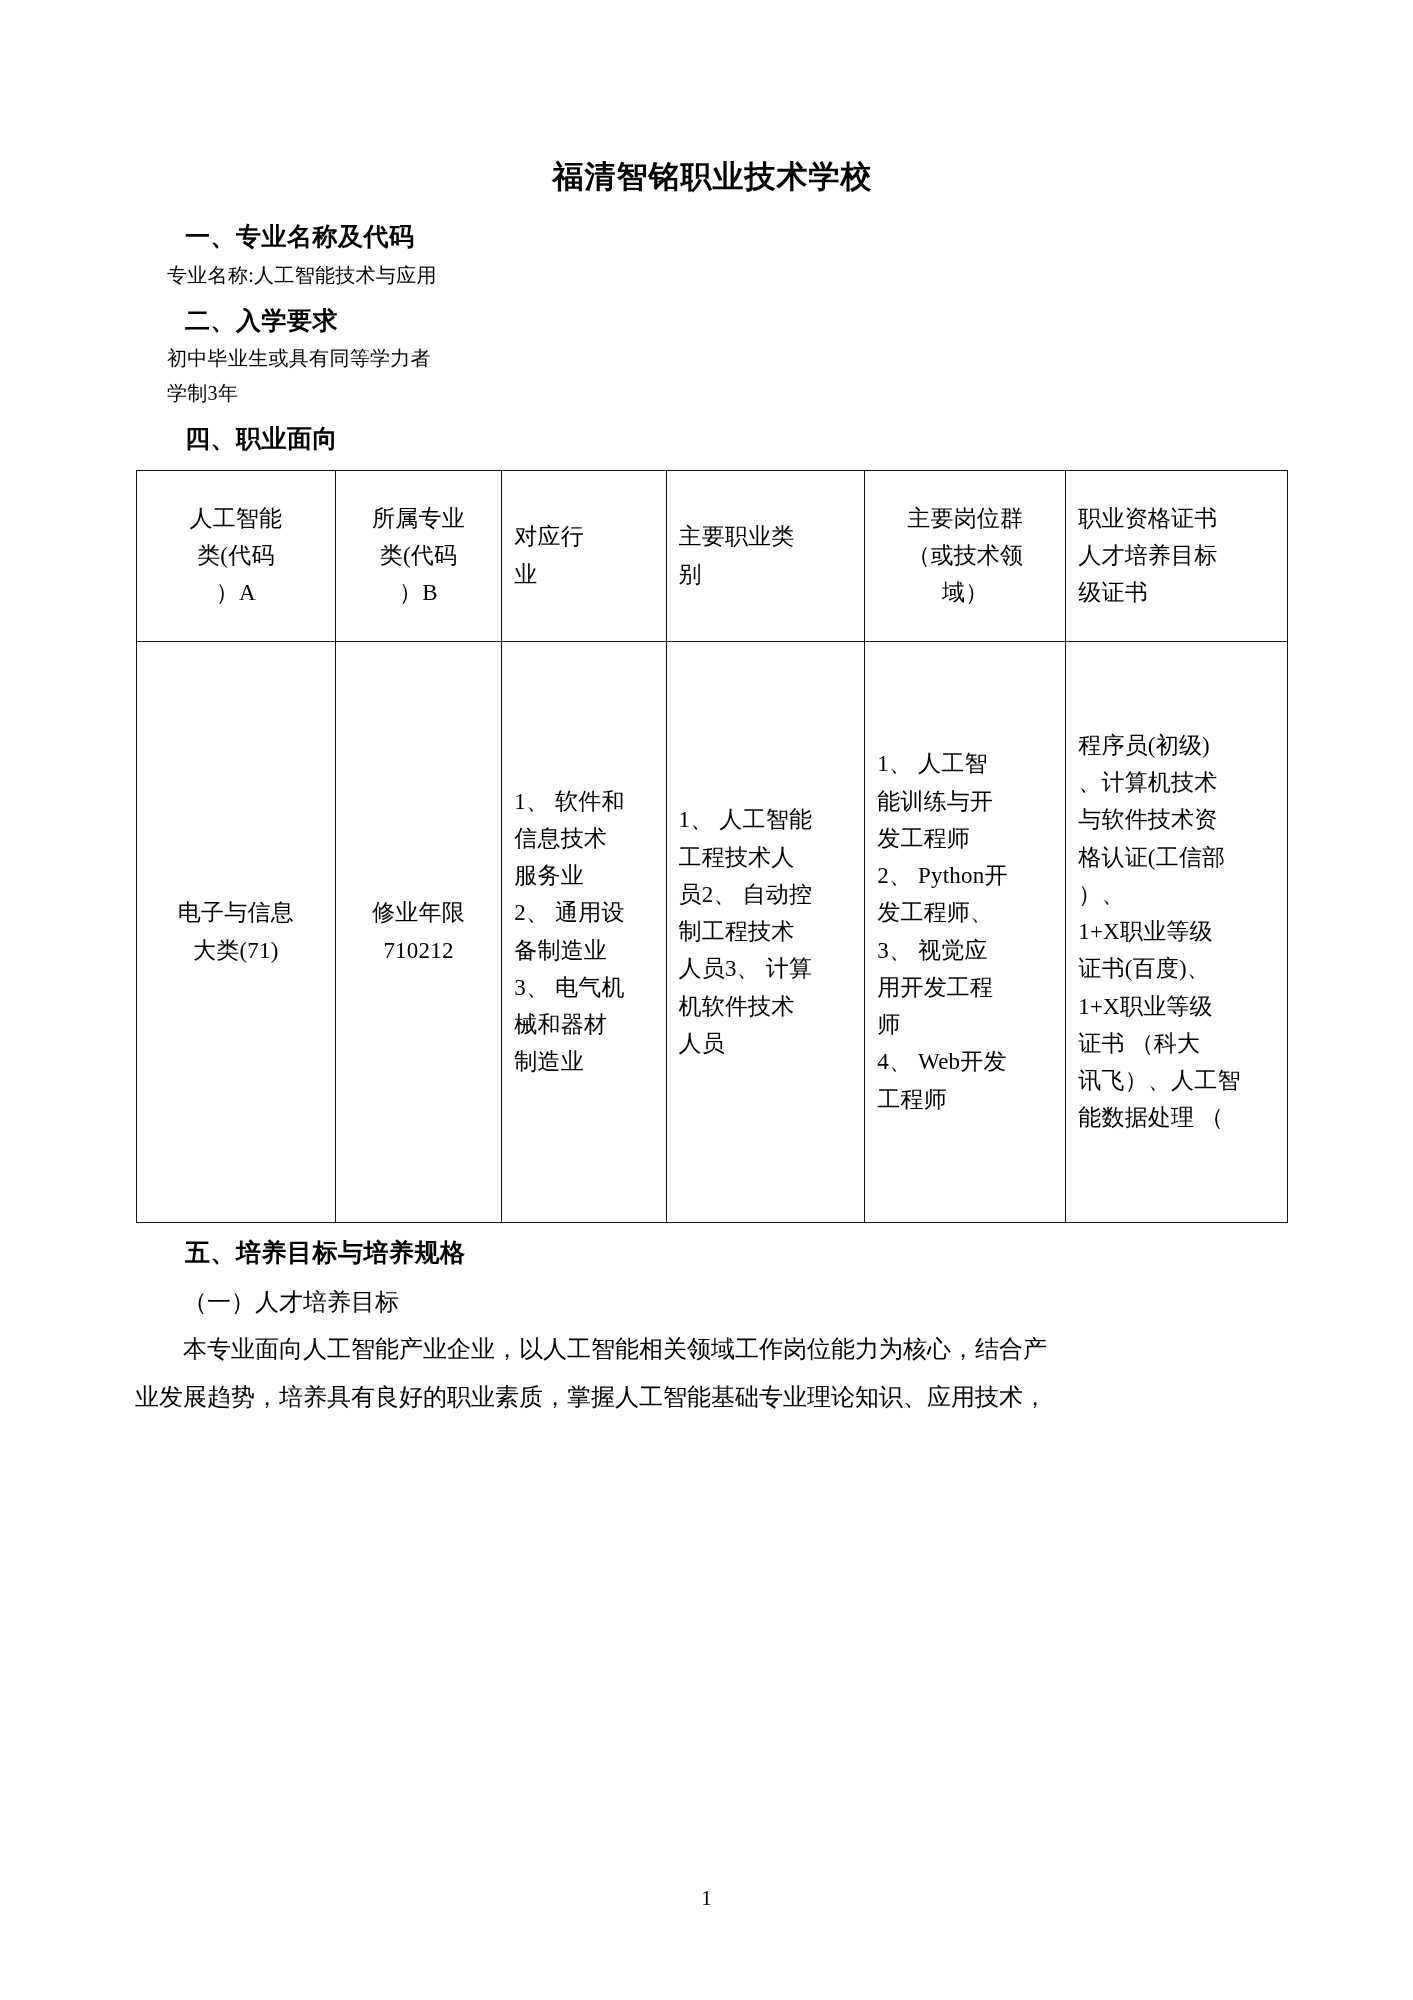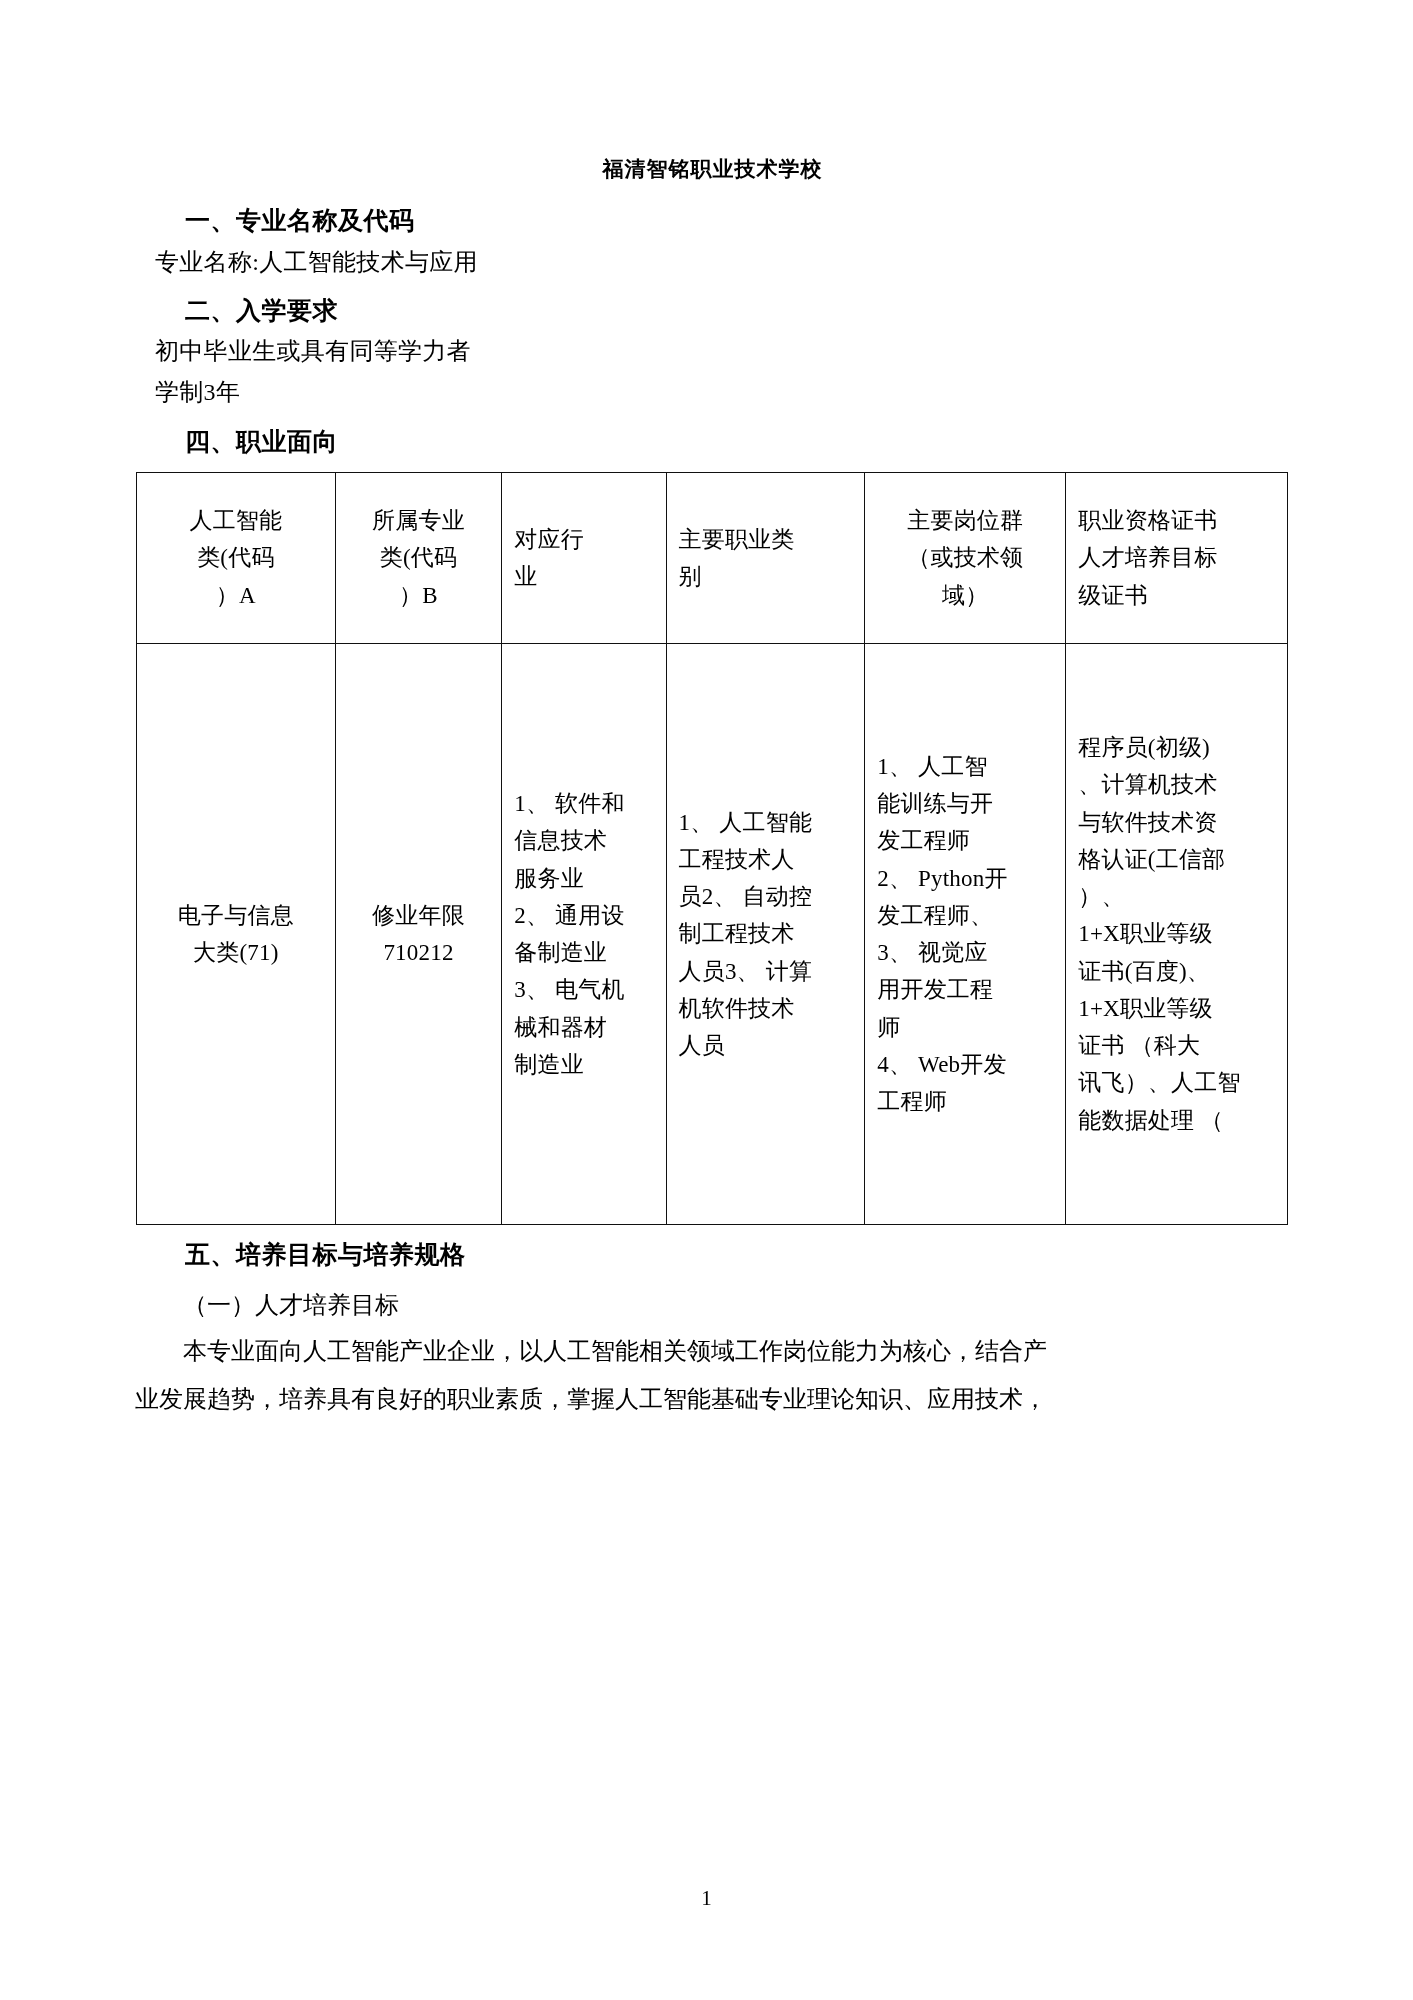--- a/index.html
+++ b/index.html
@@ -26,44 +26,44 @@
     position: absolute;
     left: 135px;
     top: 0;
     width: 1155px;
   }
 
   
   .doc-title {
     text-align: center;
     font-weight: bold;
-    font-size: 21px;
+    font-size: 31px;
     line-height: 1.62;
     letter-spacing: 1px;
     margin: 0;
     font-family: "Liberation Sans", "DejaVu Sans", sans-serif;
   }
   .title-block {
     margin-top: 152px;
     margin-bottom: 16px;
   }
 
   
   .h-section {
     font-weight: bold;
     font-size: 25px;
     line-height: 1.5;
     margin: 11px 0 4px 50px;
     letter-spacing: 0.5px;
     font-family: Liberation Sans, sans-serif;
   }
   .body-line {
-    font-size: 24px;
+    font-size: 20px;
     line-height: 1.55;
-    margin: 4px 0 4px 20px;
+    margin: 4px 0 4px 32px;
     letter-spacing: 0.3px;
   }
   .body-line.indent2 {
     margin-left: 48px;
   }
   .sub-head {
     font-size: 24px;
     line-height: 1.6;
     margin: 12px 0 6px 48px;
   }

